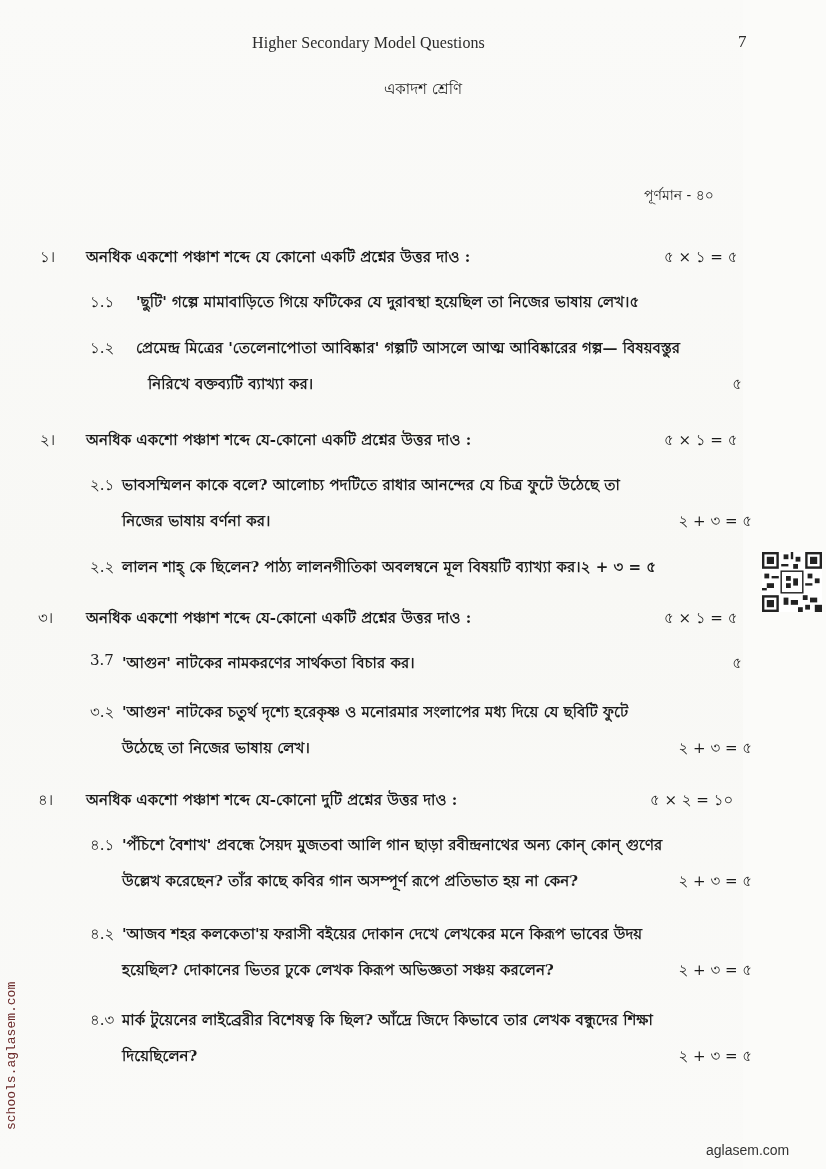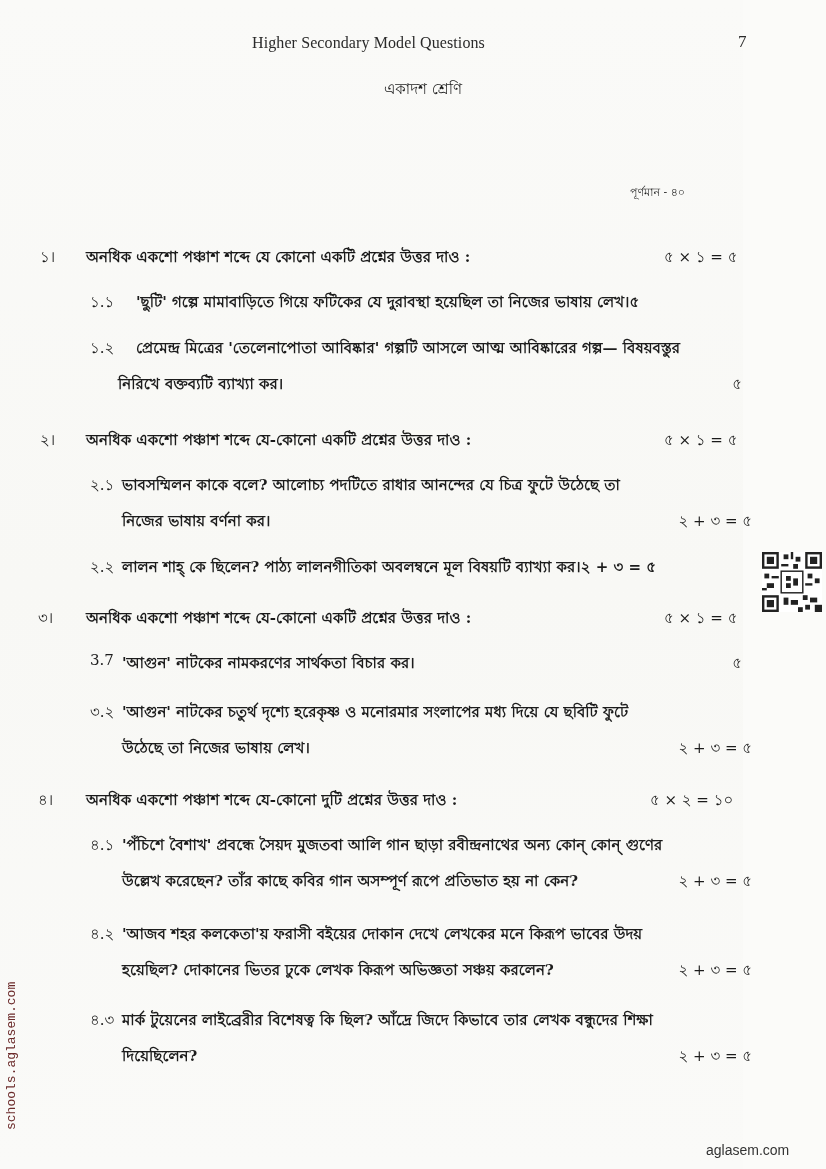--- a/index.html
+++ b/index.html
@@ -25,21 +25,21 @@
     }
     .title-line {
       position: absolute; left: 0; width: 826px; text-align: center;
       font-size: 15px; color: #1e1e1e; text-decoration: underline;
     }
     .t1 { top: 77px; padding-left: 0; }
     .t2 { top: 111px; }
     .t3 { top: 145px; }
     .t1 span, .t2 span, .t3 span { display: inline-block; margin-left: 20px; }
     .full-marks {
-      position: absolute; top: 184px; left: 630px; font-size: 11px; color: #1e1e1e;
+      position: absolute; top: 184px; left: 644px; font-size: 14px; color: #1e1e1e;
     }
     .q-head {
       position: absolute; left: 40px; width: 720px; font-size: 15px; font-weight: bold;
       color: #1a1a1a;
     }
     .q-num { position: absolute; left: 0; top: 0; font-weight: normal; }
     .q-text { position: absolute; left: 46px; top: 0; white-space: nowrap; }
     .q-marks { position: absolute; left: 624px; top: 0; font-weight: normal; white-space: nowrap; }
     .sub {
       position: absolute; left: 90px; width: 670px; font-size: 15px; color: #1c1c1c;
@@ -78,21 +78,21 @@
     <span class="q-text">অনধিক একশো পঞ্চাশ শব্দে যে কোনো একটি প্রশ্নের উত্তর দাও :</span>
     <span class="q-marks">৫ × ১ = ৫</span>
   </div>
   <div class="sub" style="top:290px">
     <span class="sub-num">১.১</span>
     <span class="sub-line" style="left:46px">'ছুটি' গল্পে মামাবাড়িতে গিয়ে ফটিকের যে দুরাবস্থা হয়েছিল তা নিজের ভাষায় লেখ।৫</span>
   </div>
   <div class="sub" style="top:336px">
     <span class="sub-num">১.২</span>
     <span class="sub-line" style="left:46px">প্রেমেন্দ্র মিত্রের 'তেলেনাপোতা আবিষ্কার' গল্পটি আসলে আত্ম আবিষ্কারের গল্প— বিষয়বস্তুর</span>
-    <span class="sub-line second" style="left:28px">নিরিখে বক্তব্যটি ব্যাখ্যা কর।</span>
+    <span class="sub-line second" style="left:58px">নিরিখে বক্তব্যটি ব্যাখ্যা কর।</span>
     <span class="sub-marks" style="top:36px;right:18px">৫</span>
   </div>
 
   <div class="q-head" style="top:428px">
     <span class="q-num">২।</span>
     <span class="q-text">অনধিক একশো পঞ্চাশ শব্দে যে-কোনো একটি প্রশ্নের উত্তর দাও :</span>
     <span class="q-marks">৫ × ১ = ৫</span>
   </div>
   <div class="sub" style="top:473px">
     <span class="sub-num">২.১</span>

